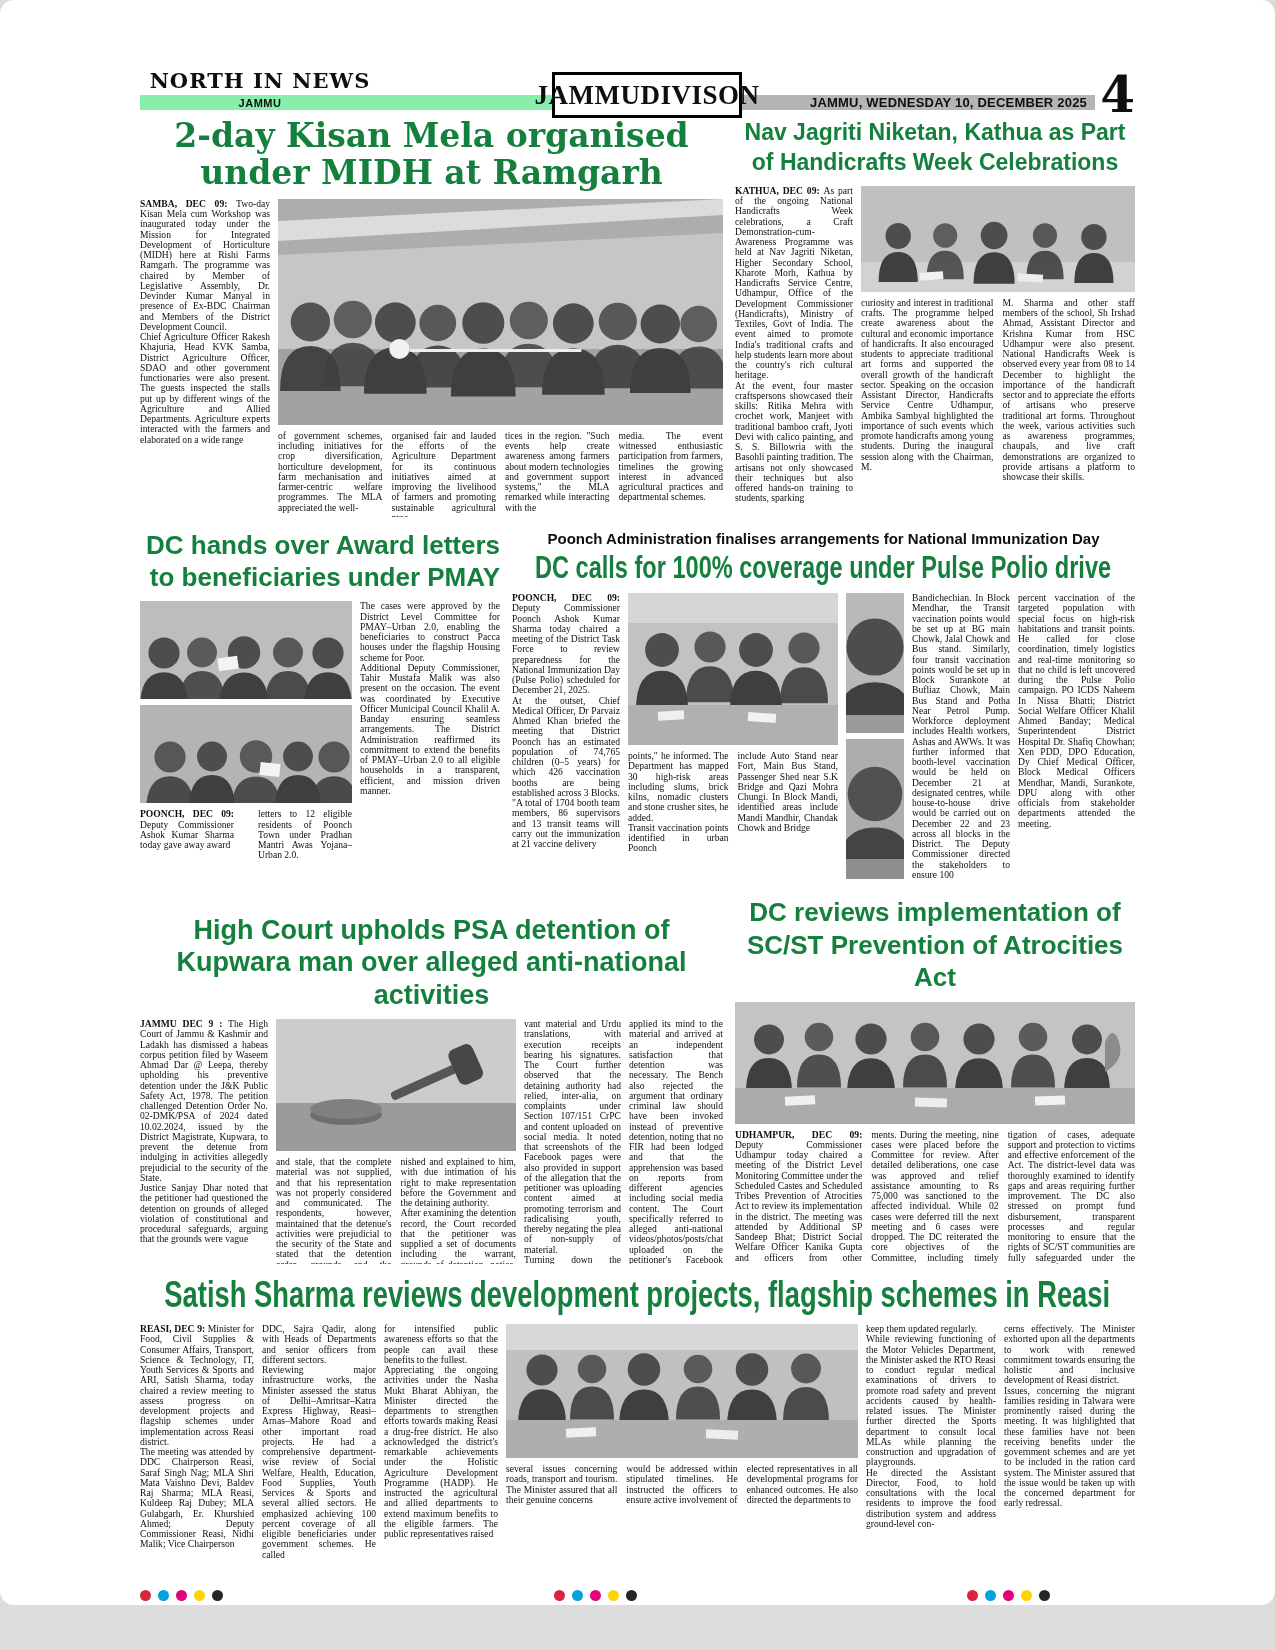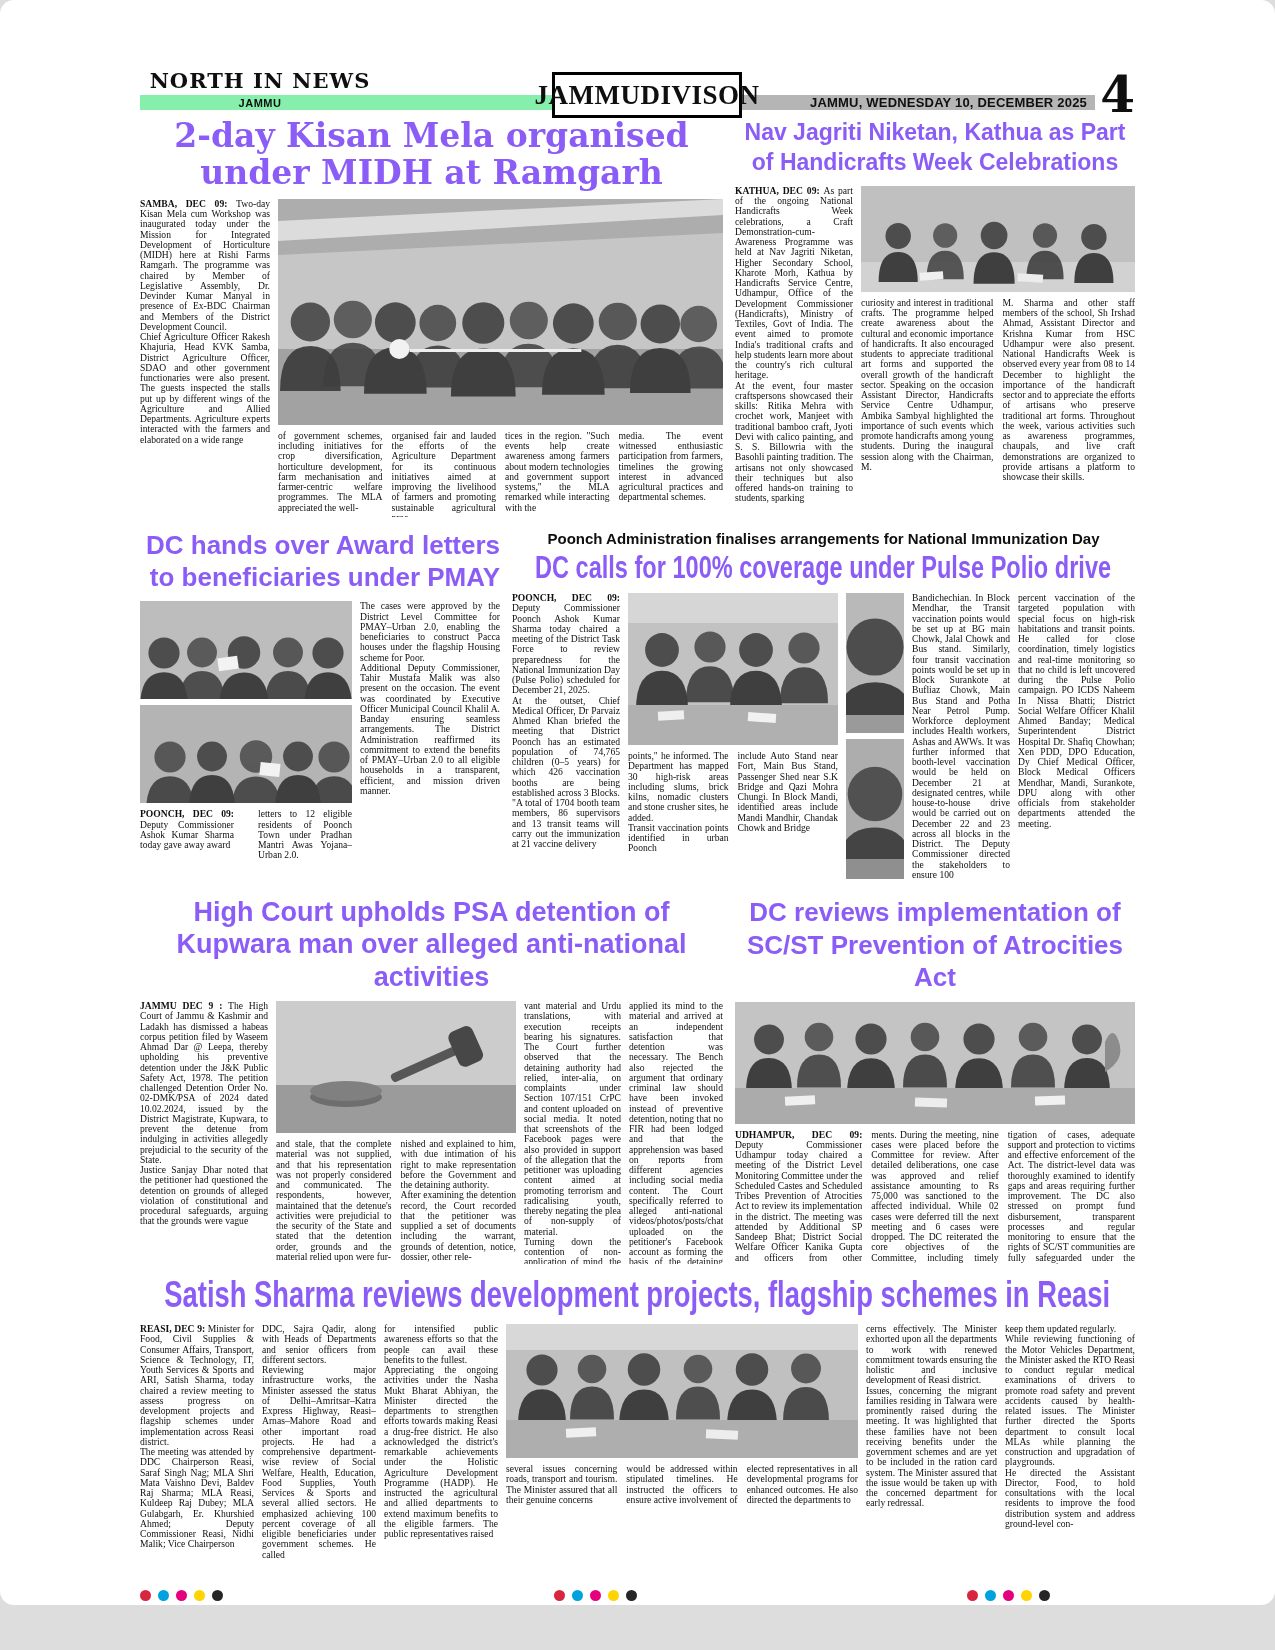--- a/index.html
+++ b/index.html
@@ -30,25 +30,25 @@
   .row { display:flex; gap:12px; }
   .row1 { margin-top:8px;  height:402px; }
   .row2 { margin-top:10px; height:356px; }
   .row3 { margin-top:10px; height:368px; }
   .row4 { margin-top:10px; height:300px; }
   .art { overflow:hidden; }
   .kisan { width:583px; } .kathua { flex:1; }
   .pmay  { width:360px; } .polio  { flex:1; }
   .court { width:583px; } .scst   { flex:1; }
   .reasi { width:100%; }
-  .hl { text-align:center; color:#8b5cf6; font-weight:bold; }
+  .hl { text-align:center; color:#15803d; font-weight:bold; }
   .kisan .hl { font-family:"DejaVu Serif",serif; font-size:33px; line-height:1.12; margin-bottom:7px; }
   .kathua .hl { font-family:"Liberation Sans",sans-serif; font-size:23px; line-height:1.3; margin-bottom:8px; }
   .pmay .hl   { font-family:"Liberation Sans",sans-serif; font-size:26px; line-height:1.22; margin-bottom:8px;text-align:right; }
-  .court .hl  { font-family:"Liberation Sans",sans-serif; font-size:27px; line-height:1.2; margin-bottom:8px; }
+  .court .hl  { font-family:"Liberation Sans",sans-serif; font-size:27px; line-height:1.2; margin-bottom:8px;margin-top:18px; }
   .scst .hl   { font-family:"Liberation Sans",sans-serif; font-size:26px; line-height:1.25; margin-bottom:8px; }
   .kicker { font:bold 15px "Liberation Sans",sans-serif; text-align:center; margin-bottom:3px; }
   .cond { display:flex; justify-content:center; overflow:hidden;
     font-family:"Liberation Sans",sans-serif; font-weight:bold; margin-bottom:7px; }
   .cond .condx { display:inline-block; white-space:nowrap; transform:scaleX(.76); transform-origin:center; }
   .polio .cond { font-size:31px; }
   .reasi .cond { font-size:36px; margin-bottom:8px; }
   .body-flex { display:flex; gap:8px; }
   .kisan  .body-flex { height:318px; }
   .kathua .body-flex { height:332px; }
@@ -365,25 +365,25 @@
               <rect x="60" y="104" width="30" height="9" fill="#f0f0f0" transform="rotate(-3 75 108)"></rect>
               <rect x="200" y="106" width="32" height="9" fill="#ededed" transform="rotate(3 216 110)"></rect>
             </svg>
           </div>
           <div class="cols">
             <div class="col"><span class="bt">several issues concerning roads, transport and tourism. The Minister assured that all their genuine concerns</span></div>
             <div class="col"><span class="bt">would be addressed within stipulated timelines. He instructed the officers to ensure active involvement of</span></div>
             <div class="col"><span class="bt">elected representatives in all developmental programs for enhanced outcomes. He also directed the departments to</span></div>
           </div>
         </div>
-        <div class="col flexcol"><span class="bt">cerns effectively. The Minister exhorted upon all the departments to work with renewed commitment towards ensuring the holistic and inclusive development of Reasi district.
-Issues, concerning the migrant families residing in Talwara were prominently raised during the meeting. It was highlighted that these families have not been receiving benefits under the government schemes and are yet to be included in the ration card system. The Minister assured that the issue would be taken up with the concerned department for early redressal.</span></div>
         <div class="col w132"><span class="bt">keep them updated regularly.
 While reviewing functioning of the Motor Vehicles Department, the Minister asked the RTO Reasi to conduct regular medical examinations of drivers to promote road safety and prevent accidents caused by health-related issues. The Minister further directed the Sports department to consult local MLAs while planning the construction and upgradation of playgrounds.
 He directed the Assistant Director, Food, to hold consultations with the local residents to improve the food distribution system and address ground-level con-</span></div>
+        <div class="col flexcol"><span class="bt">cerns effectively. The Minister exhorted upon all the departments to work with renewed commitment towards ensuring the holistic and inclusive development of Reasi district.
+Issues, concerning the migrant families residing in Talwara were prominently raised during the meeting. It was highlighted that these families have not been receiving benefits under the government schemes and are yet to be included in the ration card system. The Minister assured that the issue would be taken up with the concerned department for early redressal.</span></div>
       </div>
     </article>
   </section>
 
   <footer class="regmarks">
     <div class="dots">
         <span class="dot" style="background: rgb(215, 38, 61);"></span>
         <span class="dot" style="background: rgb(0, 163, 221);"></span>
         <span class="dot" style="background: rgb(229, 0, 125);"></span>
         <span class="dot" style="background: rgb(255, 212, 0);"></span>

